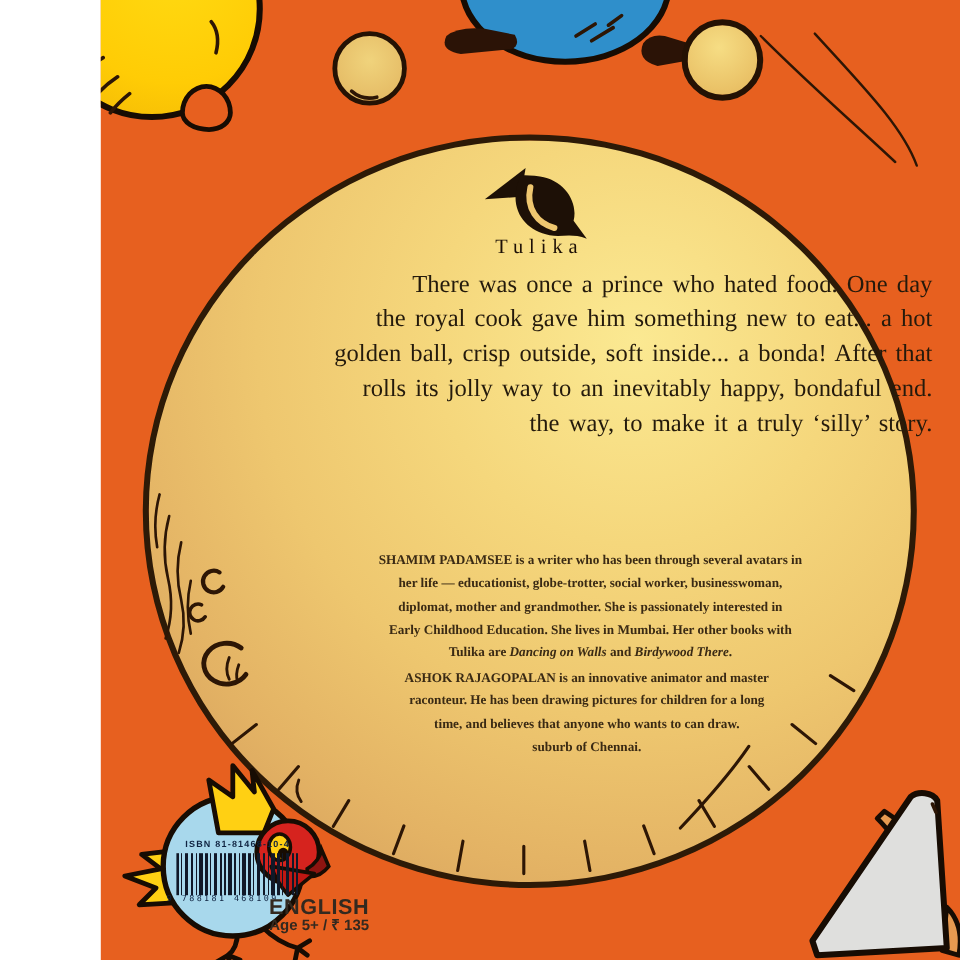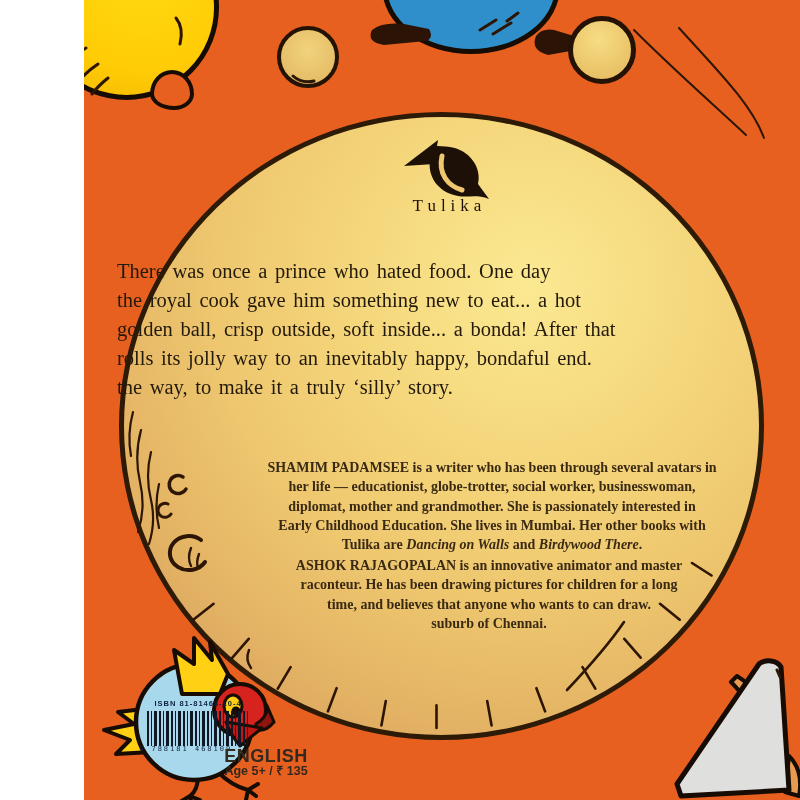--- a/index.html
+++ b/index.html
@@ -26,25 +26,25 @@
     background:radial-gradient(circle at 64% 27%, #FBE992 0%, #F5D77C 28%, #EEC76F 52%, #E3B264 74%, #D6A05C 90%, #CE9554 100%);}
 
   svg{display:block;overflow:visible;}
   .stroke{stroke:#2d1605;fill:none;stroke-linecap:round;stroke-linejoin:round;}
 
   
   .logo-text{left:303px;top:196px;width:125px;text-align:center;font-size:17px;letter-spacing:5px;
     color:#1d1006;}
 
   
-  .blurb{left:33px;top:257px;width:660px;text-align:left;color:#241A0C;
+  .blurb{left:33px;top:223px;width:660px;text-align:right;color:#241A0C;
     font-size:20.5px;line-height:29px;word-spacing:2.5px;}
 
   
-  .bio{width:540px;text-align:center;color:#3A2A14;font-size:14px;line-height:19.3px;font-weight:600;}
+  .bio{width:540px;text-align:center;color:#3A2A14;font-size:11px;line-height:19.3px;font-weight:600;}
   .bio-shamim{left:138px;top:458px;}
   .bio-ashok{left:135px;top:556px;}
   .bio em{font-style:italic;}
 
   
   .isbn-label{left:55px;top:699px;width:118px;text-align:center;font-family:"Liberation Sans",sans-serif;
     font-size:7.5px;font-weight:bold;letter-spacing:1px;color:#0f2340;}
   .barcode-bars{left:63px;top:711px;width:102px;height:35px;
     background:repeating-linear-gradient(90deg,#101828 0 2px,rgba(0,0,0,0) 2px 4px,#101828 4px 5px,rgba(0,0,0,0) 5px 7px,#101828 7px 10px,rgba(0,0,0,0) 10px 12px);}
   .barcode-digits{left:55px;top:745px;width:118px;text-align:left;font-family:"DejaVu Sans Mono",monospace;

